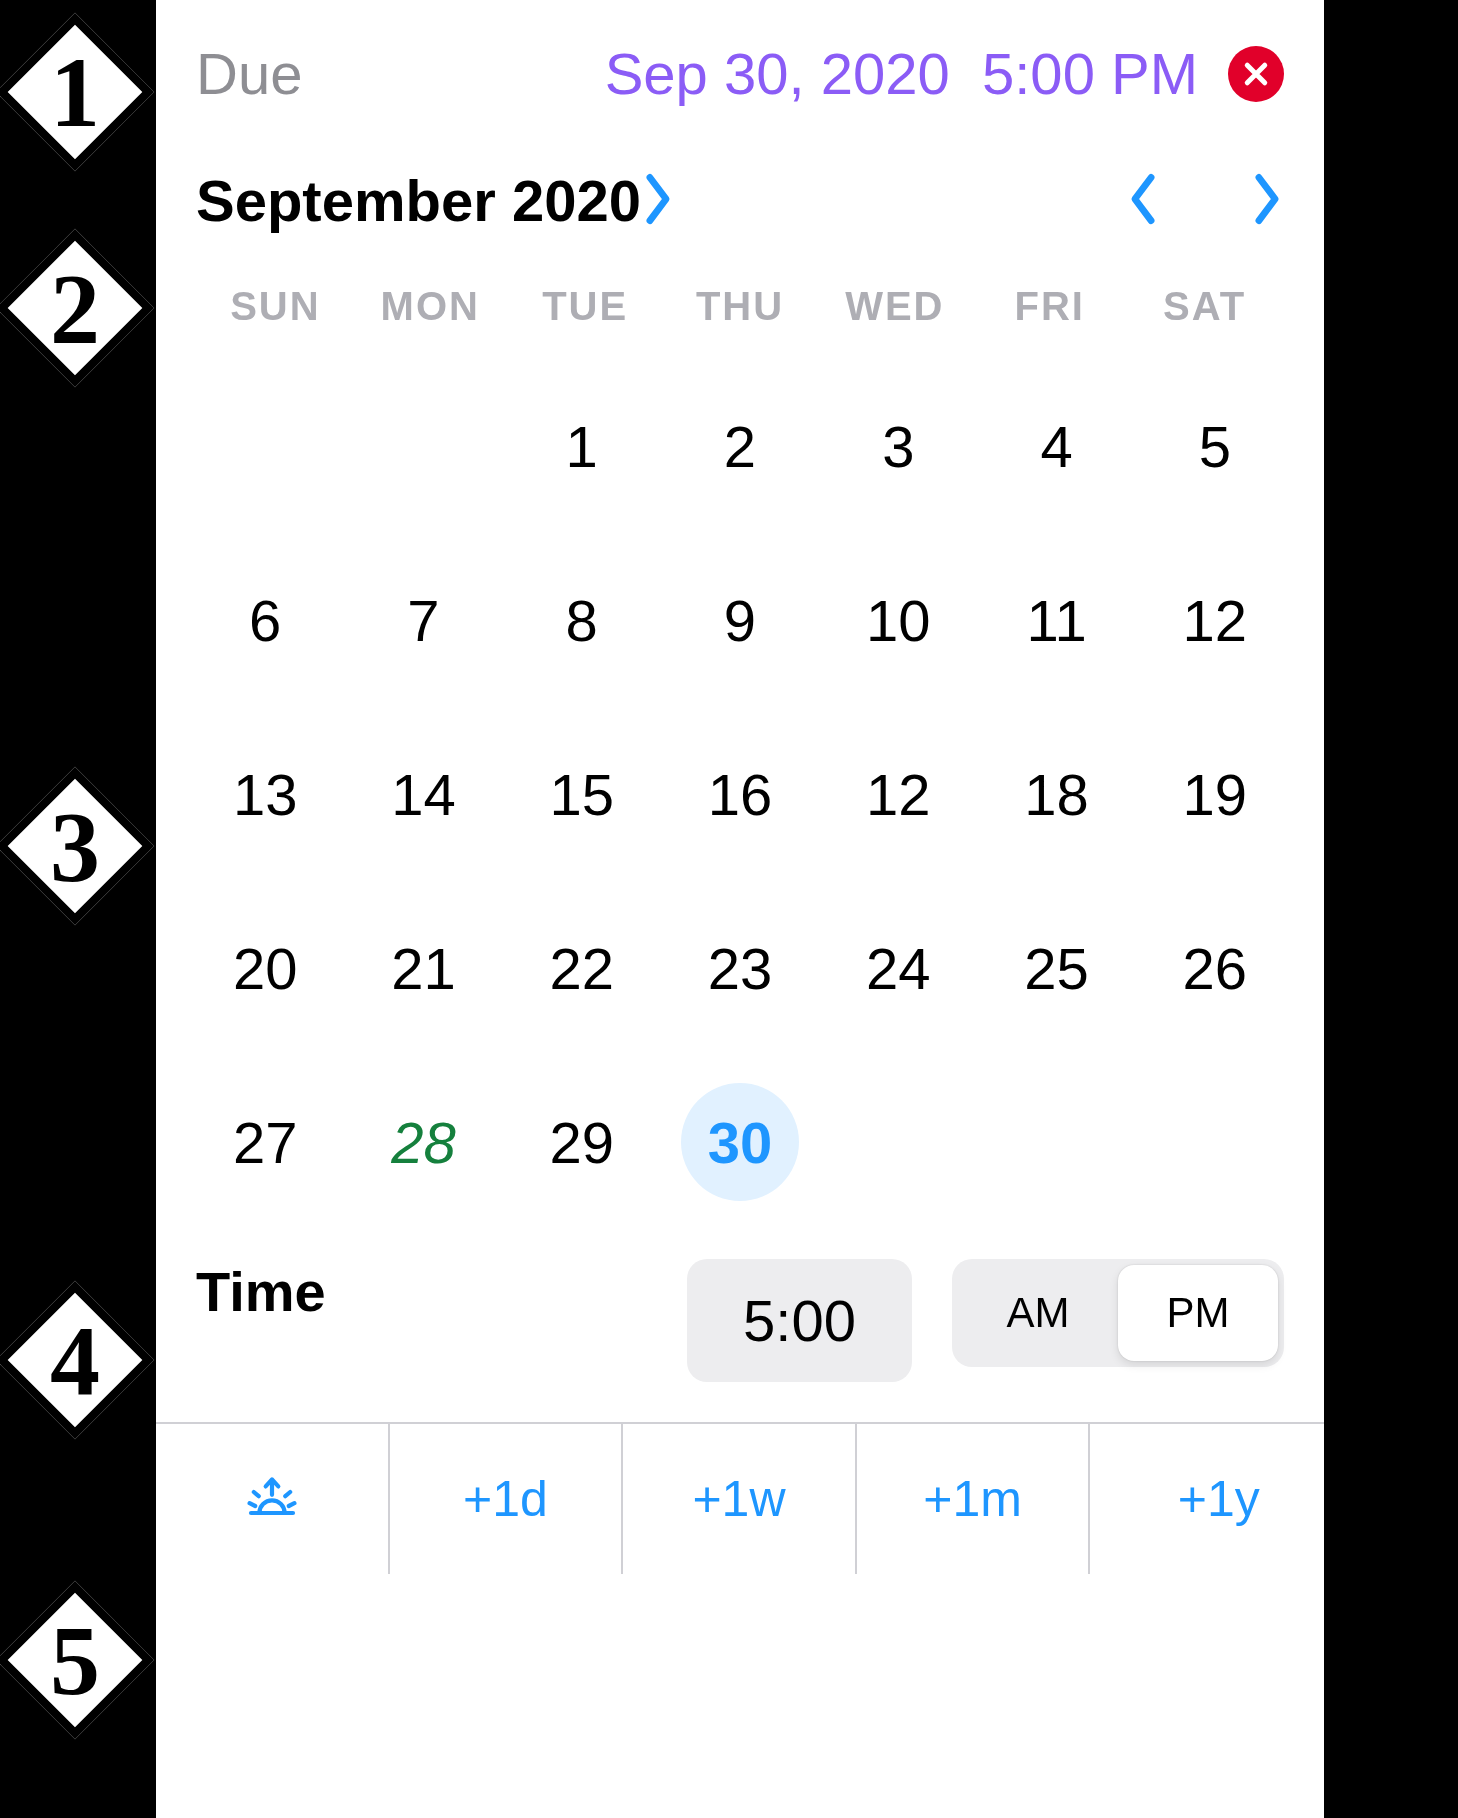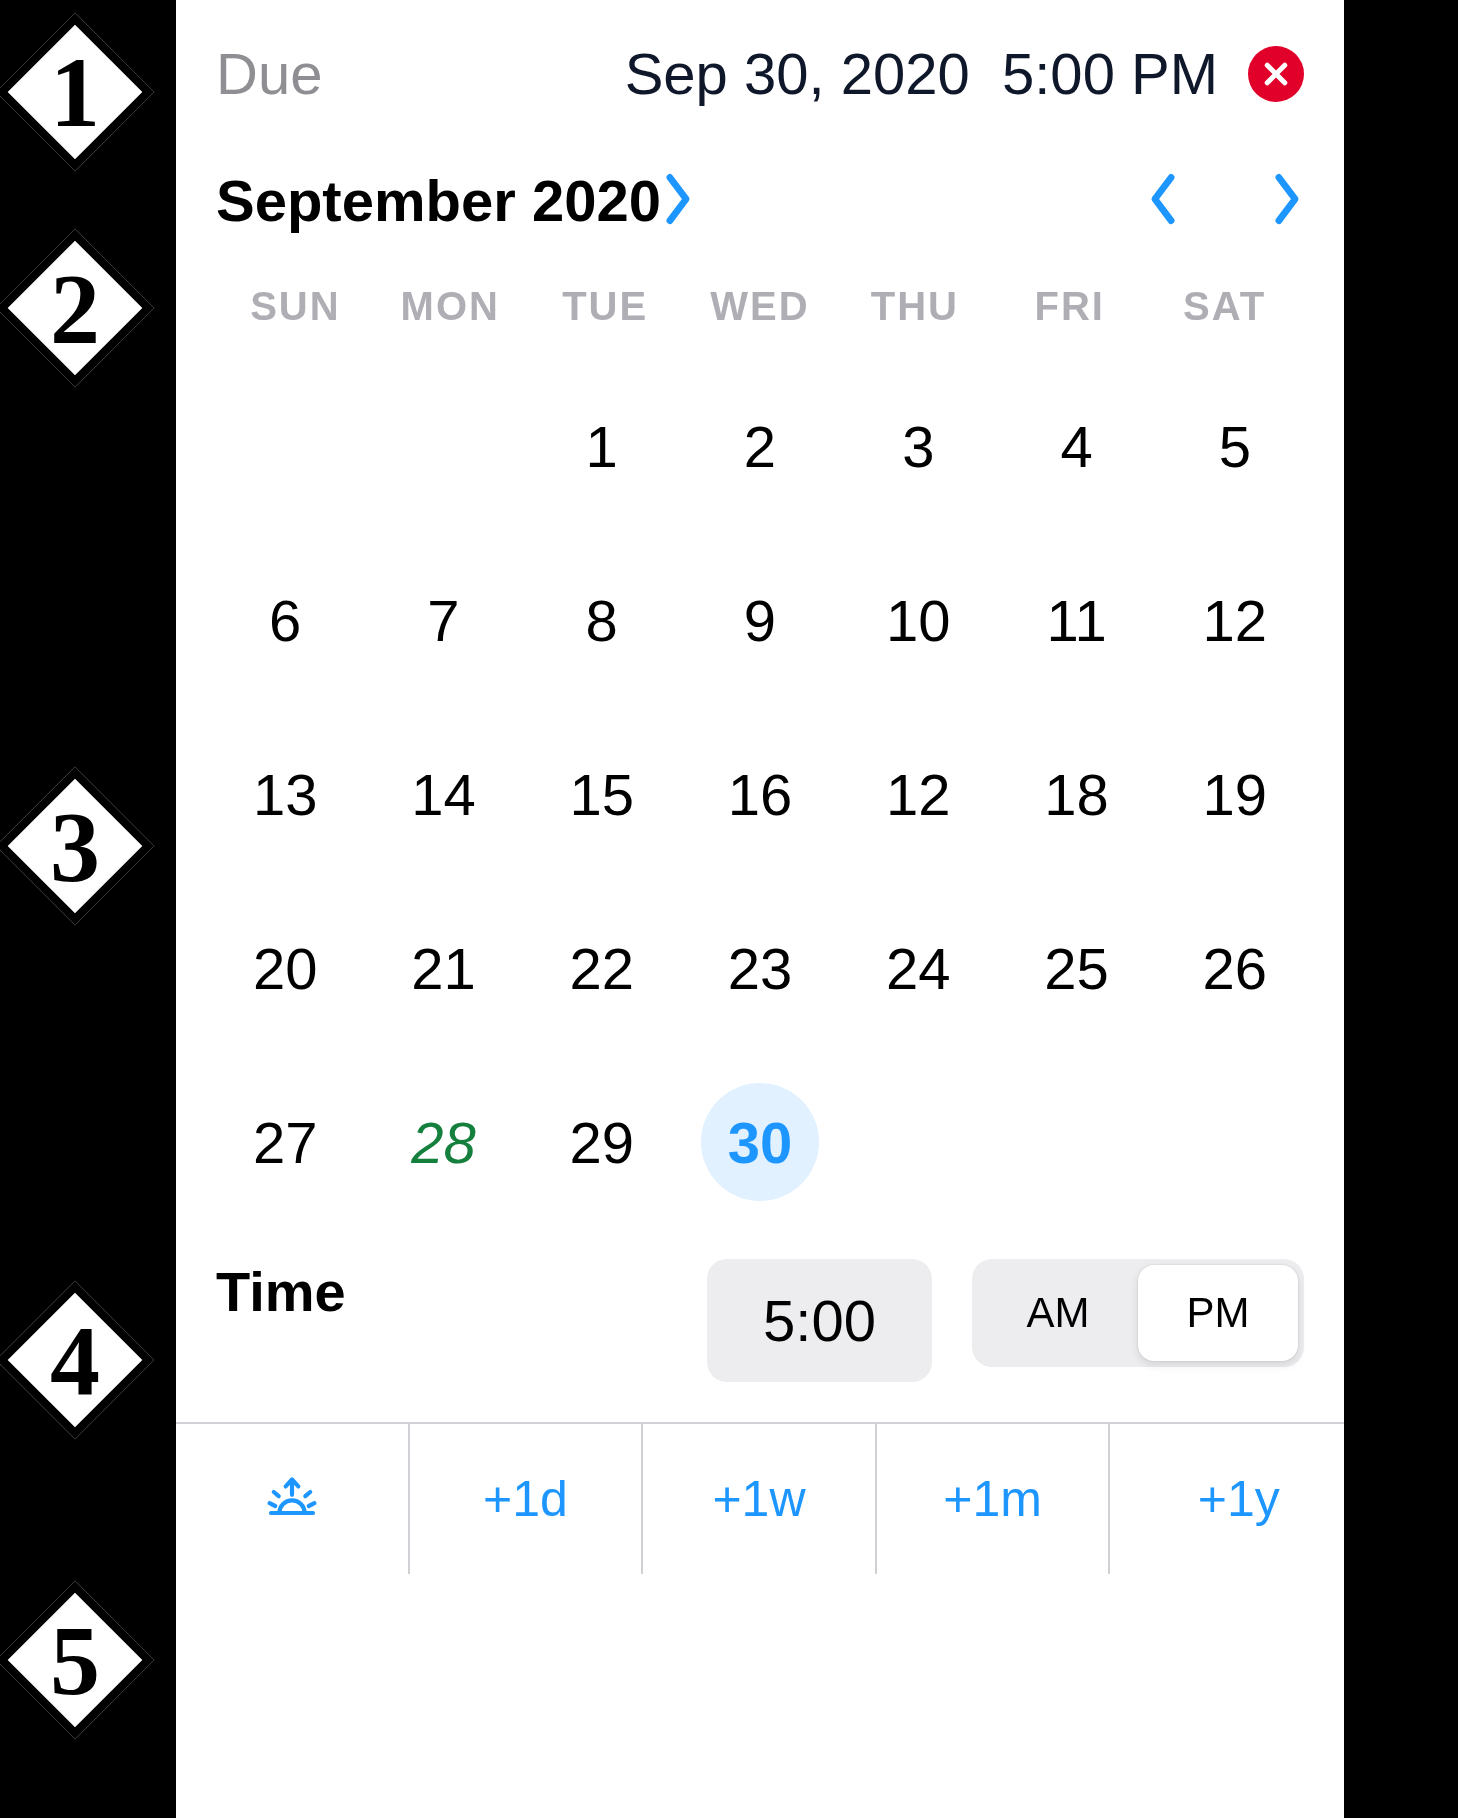--- a/index.html
+++ b/index.html
@@ -4,39 +4,39 @@
 <style>
   * { box-sizing: border-box; }
   html, body {
     margin: 0; padding: 0;
     width: 1458px; height: 1818px;
     background: #000;
     font-family: -apple-system, "SF Pro Display", "Helvetica Neue", Arial, sans-serif;
   }
   .panel {
     position: absolute;
-    left: 176px; top: 0;
+    left: 156px; top: 0;
     width: 1168px; height: 1818px;
     background: #fff;
   }
   
   .hdr {
     display: flex;
     align-items: center;
     padding: 40px 40px 60px 40px;
     gap: 30px;
   }
   .hdr-label {
     color: #8e8e93;
     font-size: 58px;
     font-weight: 400;
     flex: 0 0 auto;
   }
   .hdr-value {
-    color: #0f172a;
+    color: #8b5cf6;
     font-size: 58px;
     font-weight: 400;
     margin-left: auto;
     white-space: nowrap;
   }
   .hdr-close {
     width: 56px; height: 56px;
     border-radius: 50%;
     background: #e1002a;
     display: flex; align-items: center; justify-content: center;
@@ -177,22 +177,22 @@
             <path d="M6 4 L18 20 L6 36" stroke="currentColor" stroke-width="5" stroke-linecap="round" stroke-linejoin="round" fill="none"></path>
           </svg>
       </span>
     </span>
   </div>
 
   <div class="weekdays" id="weekdays">
       <div class="wd">SUN</div>
       <div class="wd">MON</div>
       <div class="wd">TUE</div>
+      <div class="wd">THU</div>
       <div class="wd">WED</div>
-      <div class="wd">THU</div>
       <div class="wd">FRI</div>
       <div class="wd">SAT</div>
     </div>
   <div class="grid" id="cal">
       <div class="cell"></div>
       <div class="cell"></div>
       <div class="cell">
         <span>1</span>
       </div>
       <div class="cell">

